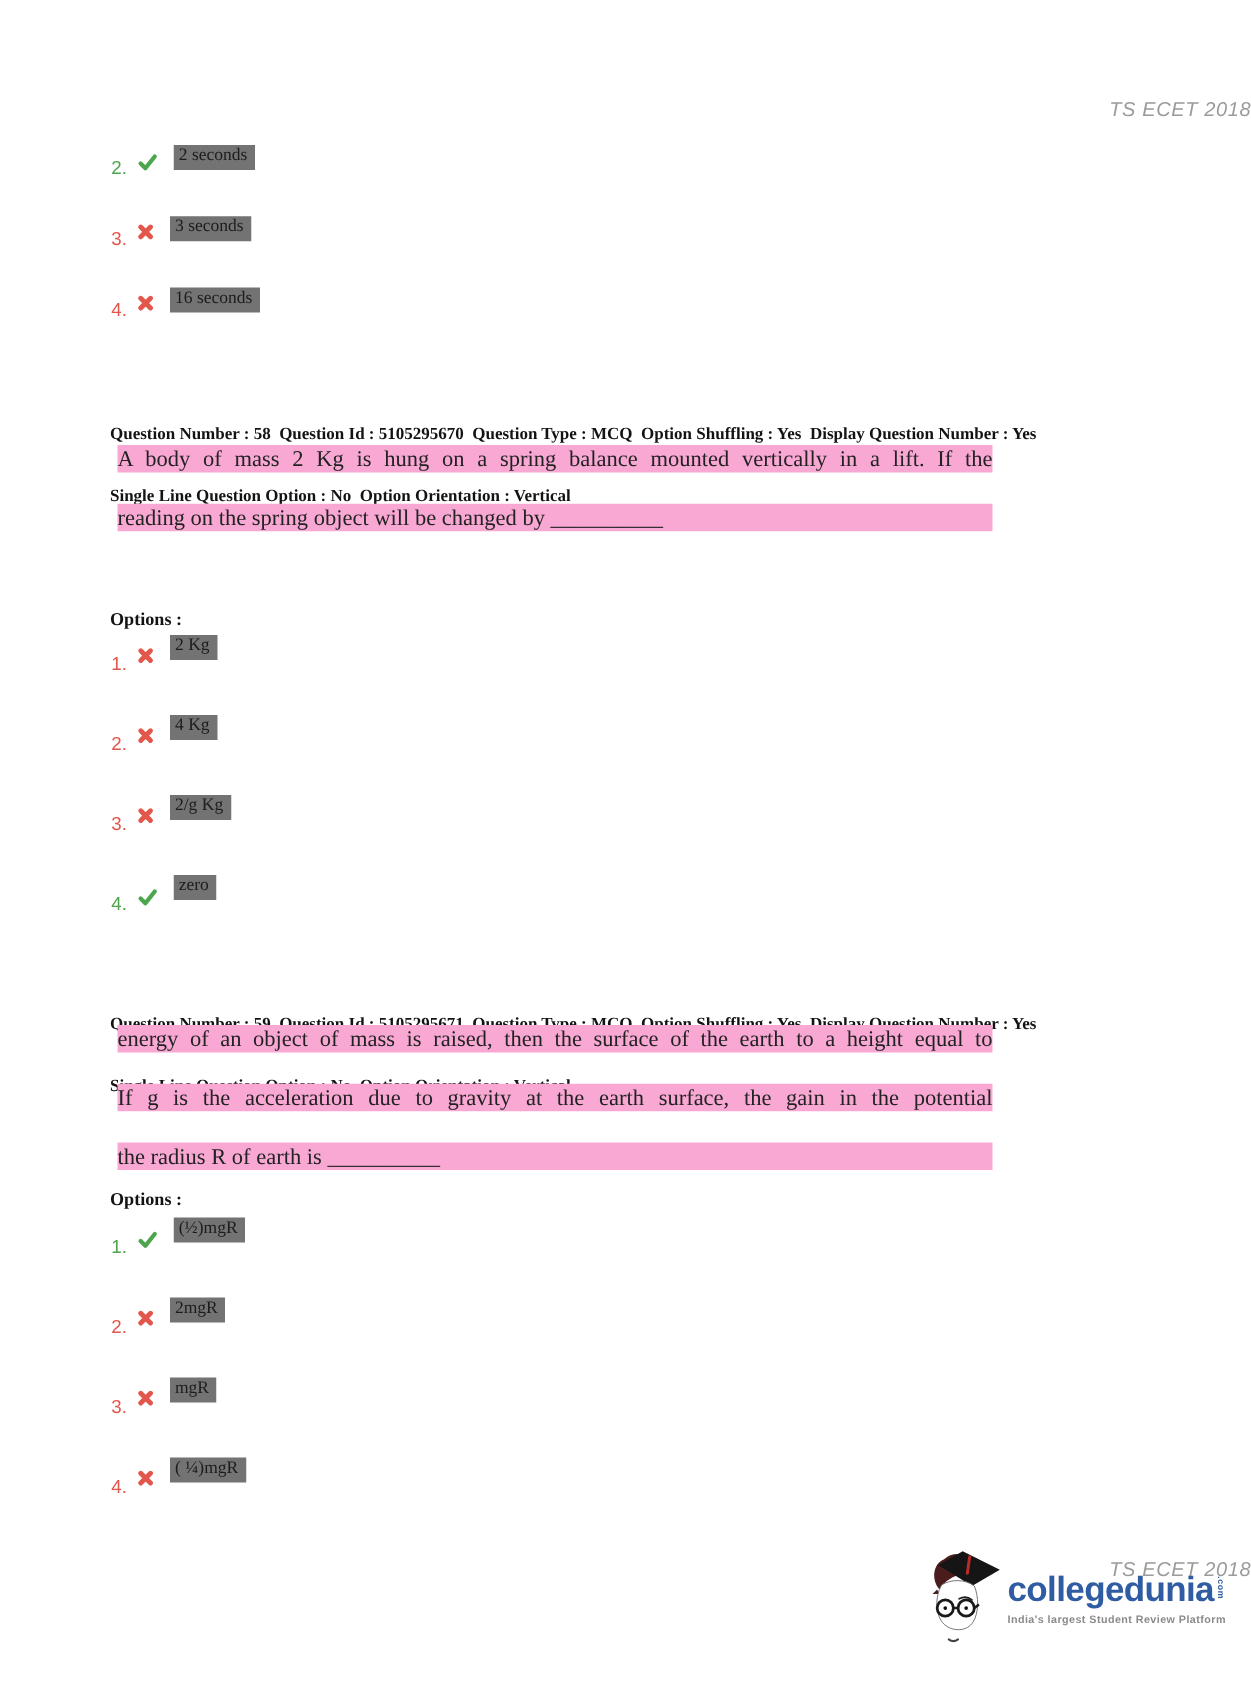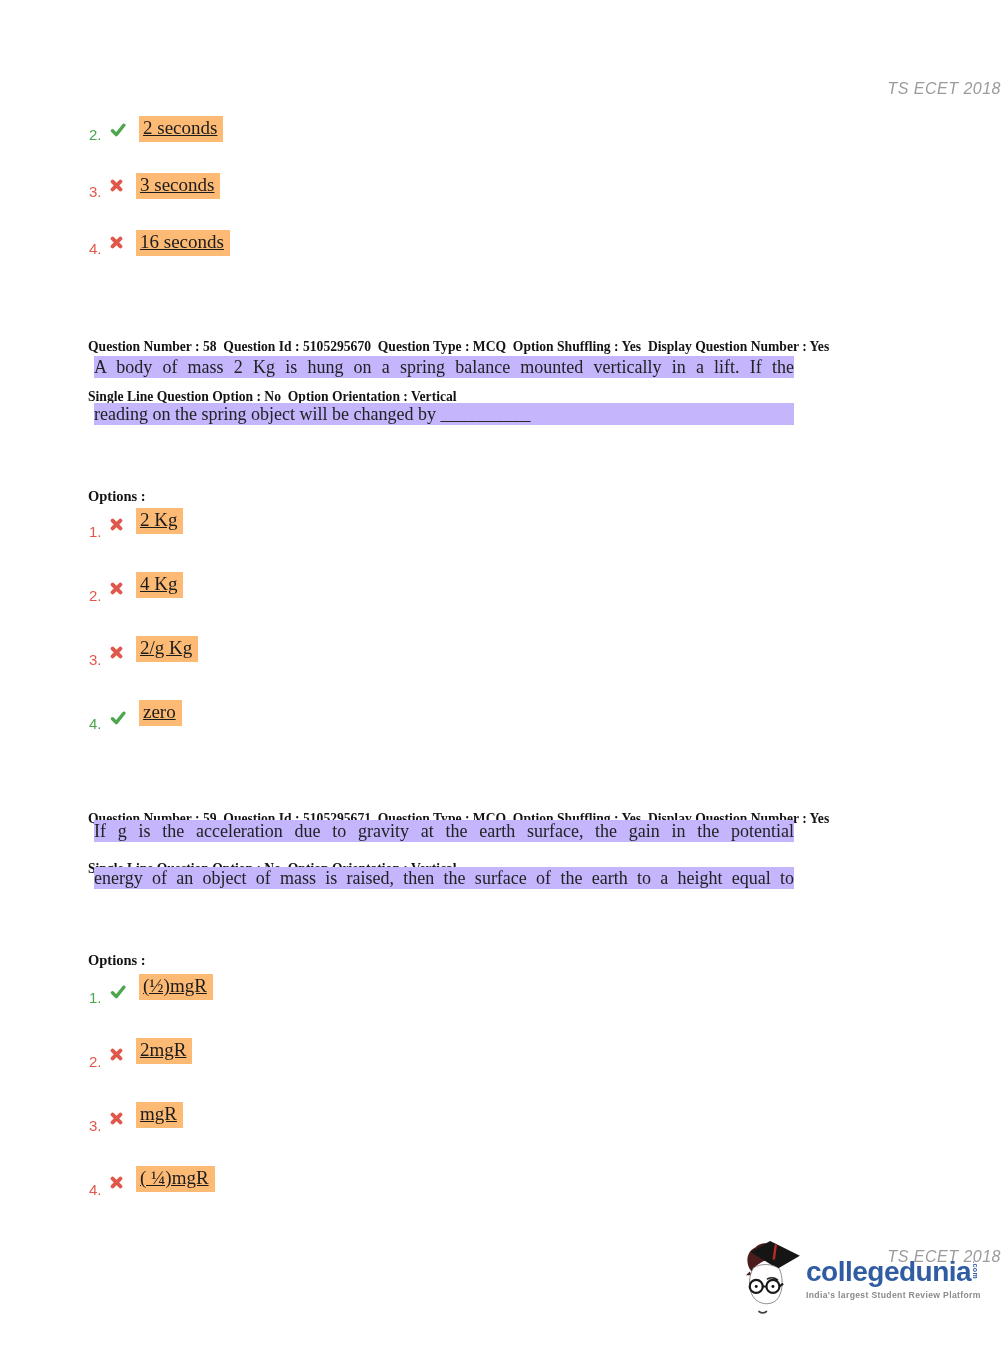--- a/index.html
+++ b/index.html
@@ -17,42 +17,42 @@
   .footer-caption { top:1248px; }
 
   
   .q-meta {
     position:absolute; left:88px; width:860px;
     font-weight:bold; font-size:13.6px; line-height:16.5px; color:#131313;
     white-space:pre-wrap;
   }
   
   .q-text { position:absolute; left:94px; width:700px; font-size:18px; color:#222; }
-  .q-line { line-height:22px; margin-bottom:25px; background:#c4b5fd; }
+  .q-line { line-height:22px; margin-bottom:25px; background:#f9a8d4; }
   .q-line.just { text-align:justify; text-align-last:justify; }
 
   .options-label {
     position:absolute; left:88px; font-weight:bold; font-size:14.5px; color:#131313;
     font-family:"Liberation Serif", serif;
   }
 
   
   .opts { position:absolute; left:89px; }
   .opt-row { display:flex; align-items:flex-start; height:32px; margin-bottom:32px; }
   .opts.prev .opt-row { margin-bottom:25px; }
   .opt-num {
     font-family:"Liberation Sans", sans-serif; font-size:15px;
     margin-top:15px; min-width:18px;
   }
   .opts.prev .opt-num { margin-top:10px; }
   .opt-icon { margin-top:10px; margin-left:3px; line-height:0; }
   .opts.prev .opt-icon { margin-top:6px; }
   .opt-label {
-    margin-left:13px; font-size:19px; color:#1c1c1c;
-    background:#fdba74; padding:1px 6px 3px 4px; white-space:pre;text-decoration:underline;
+    margin-left:13px; font-size:14px; color:#1c1c1c;
+    background:#737373; padding:1px 6px 3px 4px; white-space:pre;
   }
   .state-correct { color:#4da64d; }
   .state-wrong  { color:#e2574c; }
 
   
   .logo { position:absolute; left:742px; top:1240px; display:flex; align-items:flex-start; }
   .logo-text { margin-left:4px; margin-top:18px; }
   .brand-row { display:flex; align-items:flex-start; }
   .brand {
     font-family:"Liberation Sans", sans-serif; font-weight:bold;
@@ -154,22 +154,23 @@
       <span class="opt-label">zero</span>
     </div>
   </div>
 
   <div class="q-meta" style="top:778px;">
     <div>Question Number : 59  Question Id : 5105295671  Question Type : MCQ  Option Shuffling : Yes  Display Question Number : Yes</div>
     <div>Single Line Question Option : No  Option Orientation : Vertical</div>
   </div>
 
   <div class="q-text" style="top:820px;">
+    <div class="q-line just">energy of an object of mass is raised, then the surface of the earth to a height equal to</div>
     <div class="q-line just">If g is the acceleration due to gravity at the earth surface, the gain in the potential</div>
-    <div class="q-line just">energy of an object of mass is raised, then the surface of the earth to a height equal to</div>
+    <div class="q-line">the radius R of earth is __________</div>
   </div>
 
   <div class="options-label" style="top:952px;">Options :</div>
 
   <div class="opts" style="top:974px;">
     <div class="opt-row">
       <span class="opt-num state-correct">1.</span>
       <span class="opt-icon state-correct">
         <svg width="16" height="16" viewBox="0 0 16 16">
             <path d="M2.5 8.8 L6.3 12.6 L13.8 3.2" fill="none" stroke="currentColor" stroke-width="3.4" stroke-linecap="round" stroke-linejoin="round"></path>

